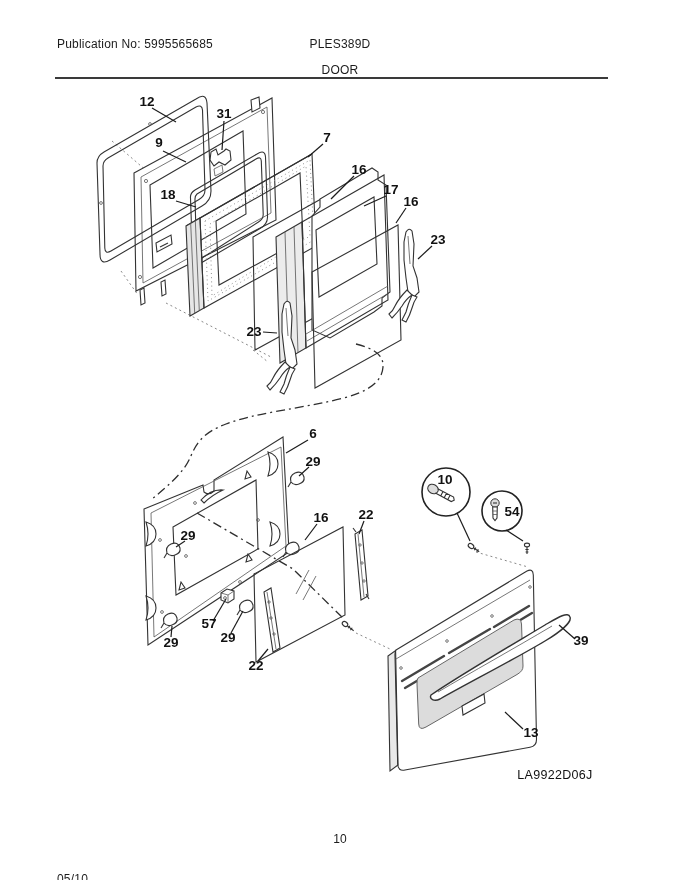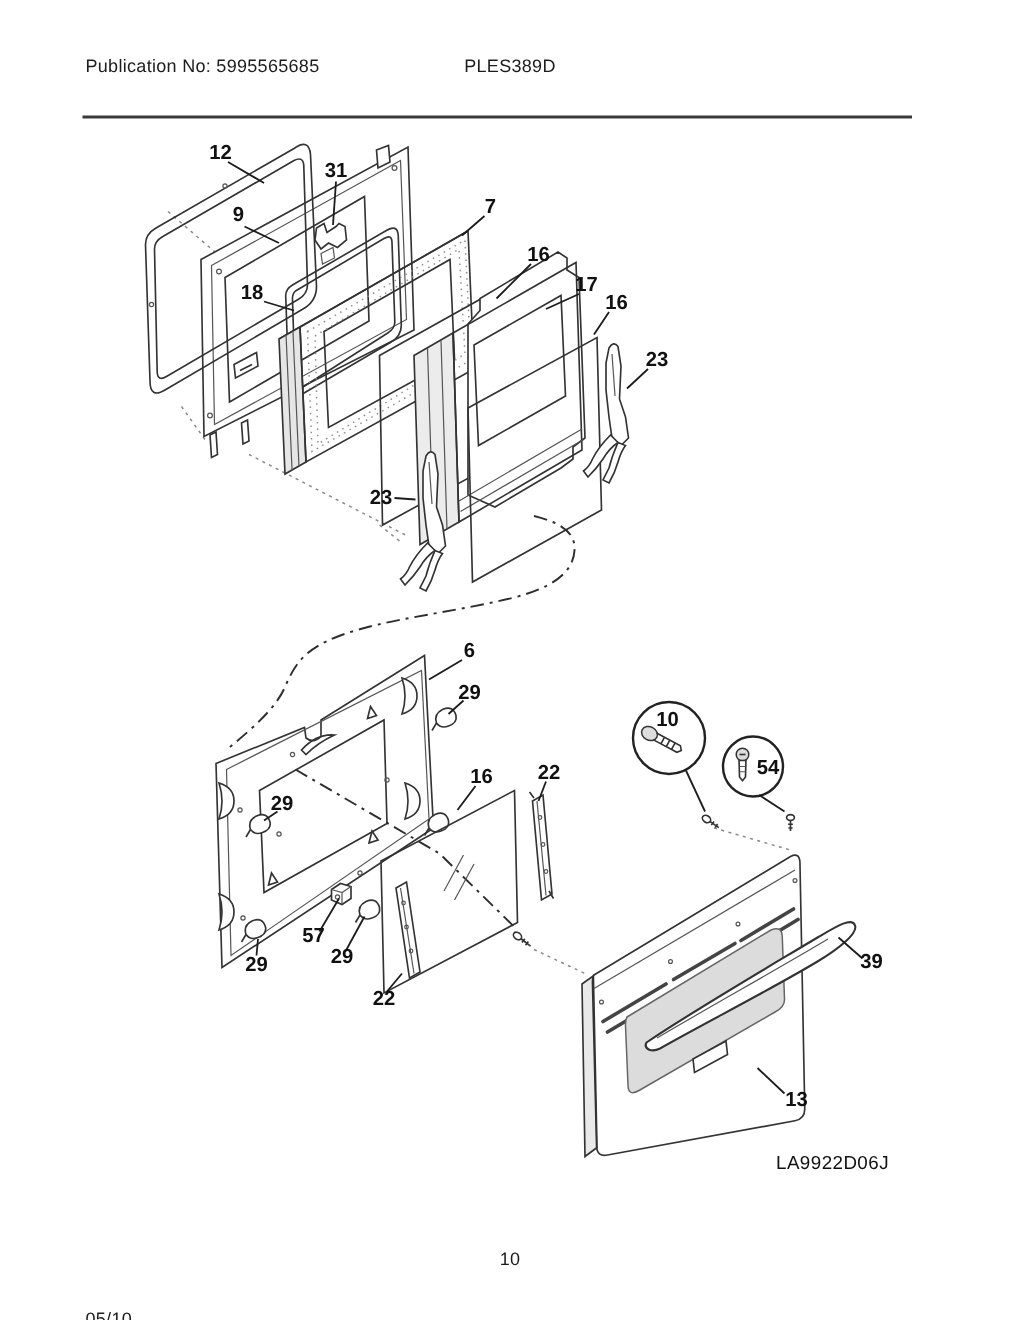--- a/index.html
+++ b/index.html
@@ -18,20 +18,21 @@
   .dashdot{stroke:#2e2e2e;stroke-width:1.3;fill:none;stroke-dasharray:9 4 2 4;}
   .thin{stroke:#555;stroke-width:.8;fill:none;}
   .stip{stroke:#8f8f8f;stroke-width:1;fill:none;stroke-dasharray:1 3.2;}
 </style>
 </head>
 <body>
 <div class="page">
 
 <div class="hdr-text" style="left:57px;top:37px">Publication No: 5995565685</div>
 <div class="hdr-text centered" style="top:37px">PLES389D</div>
+<div class="hdr-text centered" style="top:63px">DOOR</div>
 <div class="rule" style="top:77px"></div>
 
 <div class="hdr-text" style="left:57px;top:872px">05/10</div>
 <div class="hdr-text centered" style="top:832px">10</div>
 
 <svg width="680" height="880" viewBox="0 0 680 880">
 
   <g>
     <path class="dot" d="M112,141 L199,216"></path>
     <path class="dot" d="M121,271 L138,295"></path>

